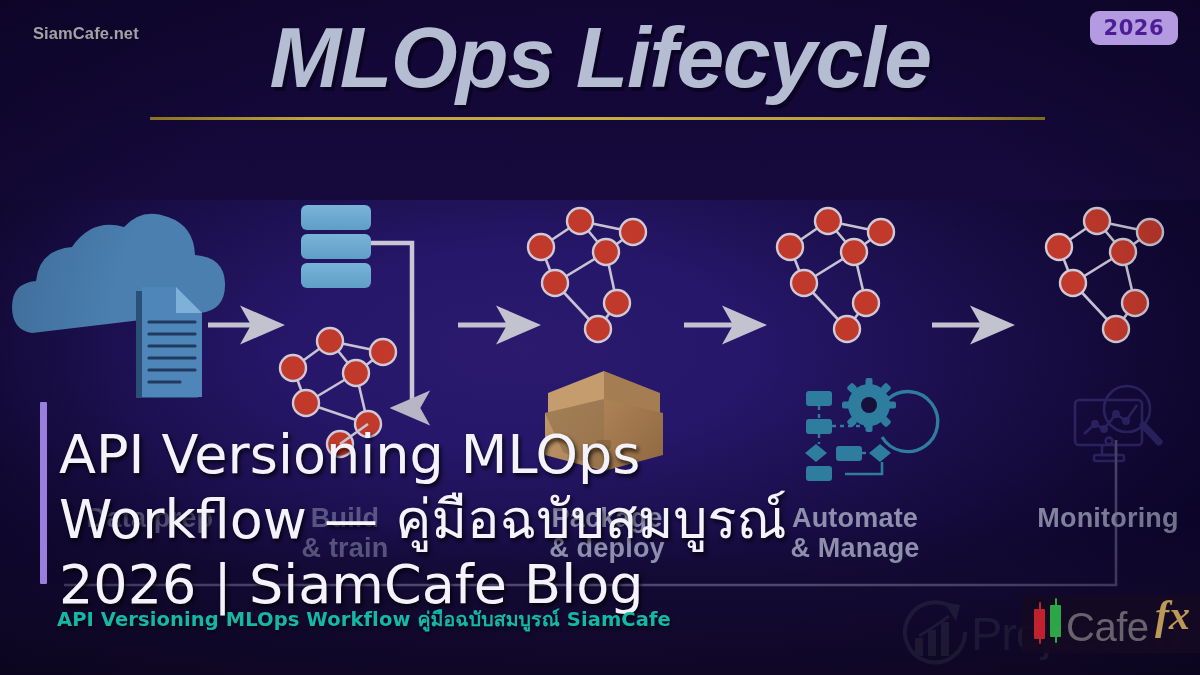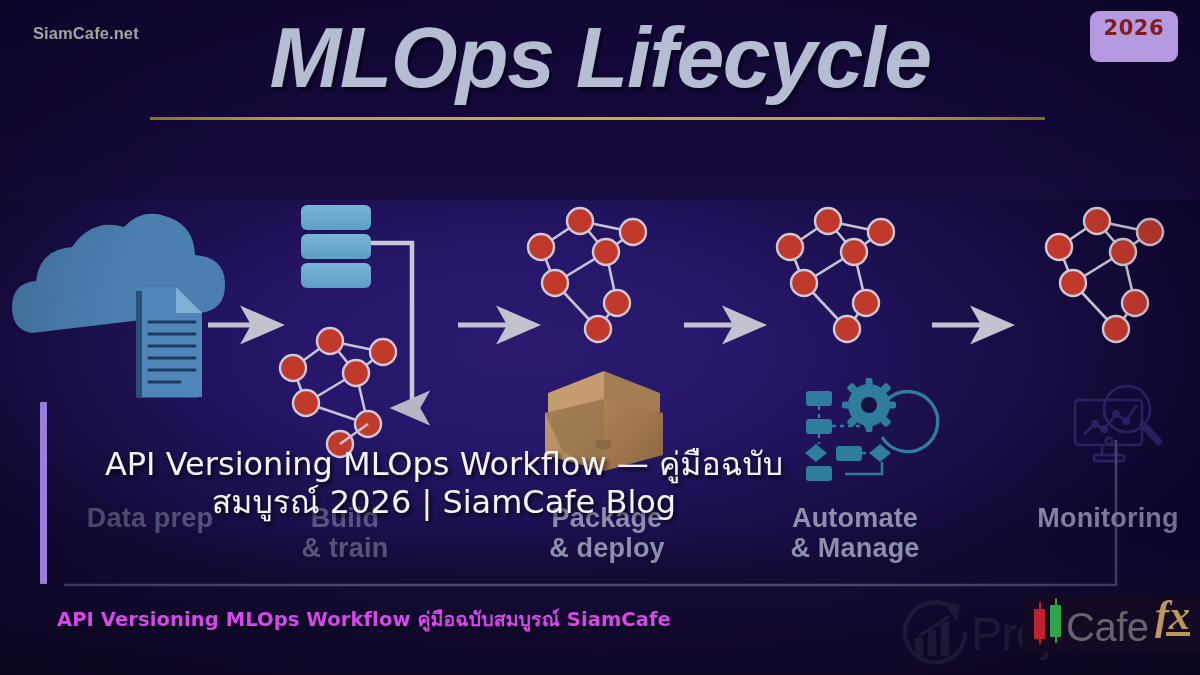--- a/index.html
+++ b/index.html
@@ -29,22 +29,22 @@
     background:radial-gradient(ellipse 78% 82% at 50% 48%,rgba(0,0,0,0) 52%,rgba(6,2,20,.55) 100%);
   }
 
   
   .site-mark{
     position:absolute;left:33px;top:24px;font-size:16.5px;font-weight:700;
     color:#a3a3a3;letter-spacing:.1px;
   }
   .year-badge{
     position:absolute;right:22px;top:11px;
-    background:#b49ae0;color:#7f1d1d;border-radius:9px;
-    padding:5px 14px 22px;font-size:21px;font-weight:600;letter-spacing:.5px;
+    background:#b49ae0;color:#4c1d95;border-radius:9px;
+    padding:5px 14px 5px;font-size:21px;font-weight:600;letter-spacing:.5px;
     font-family:"DejaVu Sans", sans-serif;
   }
   .hero-title{
     position:absolute;left:0;top:14px;width:1200px;text-align:center;
     font-size:86px;line-height:1.02;font-weight:700;font-style:italic;
     color:#b4bdd2;letter-spacing:-1.5px;
     text-shadow:3px 4px 0 rgba(7,3,22,.62);
   }
   .title-rule{
     position:absolute;left:150px;top:117px;width:895px;height:3px;
@@ -57,29 +57,28 @@
     position:absolute;text-align:center;font-size:27px;font-weight:700;
     color:#8d8fac;line-height:1.12;letter-spacing:.2px;
   }
 
   
   .overlay-bar{
     position:absolute;left:40px;top:402px;width:7px;height:182px;
     background:#9a7ede;border-radius:1px;
   }
   .overlay-head{
-    position:absolute;left:59px;top:445px;width:770px;
-    font-size:32px;line-height:1.20;font-weight:500;color:#f4f3fb;
+    position:absolute;left:59px;top:423px;width:770px;
+    font-size:54px;line-height:1.20;font-weight:500;color:#f4f3fb;
     text-shadow:2px 3px 4px rgba(0,0,0,.78);
     font-family:"DejaVu Sans", sans-serif;
-    text-align:center;
   }
   .overlay-sub{
     position:absolute;left:57px;top:604px;
-    font-size:19.5px;font-weight:600;color:#d946ef;letter-spacing:.1px;
+    font-size:19.5px;font-weight:600;color:#14b8a6;letter-spacing:.1px;
     text-shadow:1px 2px 3px rgba(0,0,0,.6);
     font-family:"DejaVu Sans", sans-serif;
   }
 
   
   .wm-projectpro{
     position:absolute;left:897px;top:592px;width:268px;height:76px;
     opacity:.30;
   }
   .wm-pp-text{
@@ -89,21 +88,21 @@
   .wm-cafefx{
     position:absolute;left:1022px;top:595px;width:178px;height:58px;
     background:#150a22;opacity:.93;
   }
   .wm-cafe-text{
     position:absolute;left:44px;top:10px;font-size:40px;color:#6e6a72;
     font-weight:400;letter-spacing:-.5px;
   }
   .wm-fx-text{
     position:absolute;left:133px;top:-4px;font-size:42px;font-style:italic;
-    font-weight:700;color:#c9a45c;font-family:"Liberation Serif",serif;text-decoration:underline;
+    font-weight:700;color:#c9a45c;font-family:"Liberation Serif",serif;
   }
   .candle{position:absolute;border-radius:1px;}
 </style>
 </head>
 <body>
 
 <div id="stage">
 
   <div class="bg-base"></div>
   <div class="bg-glow"></div>

